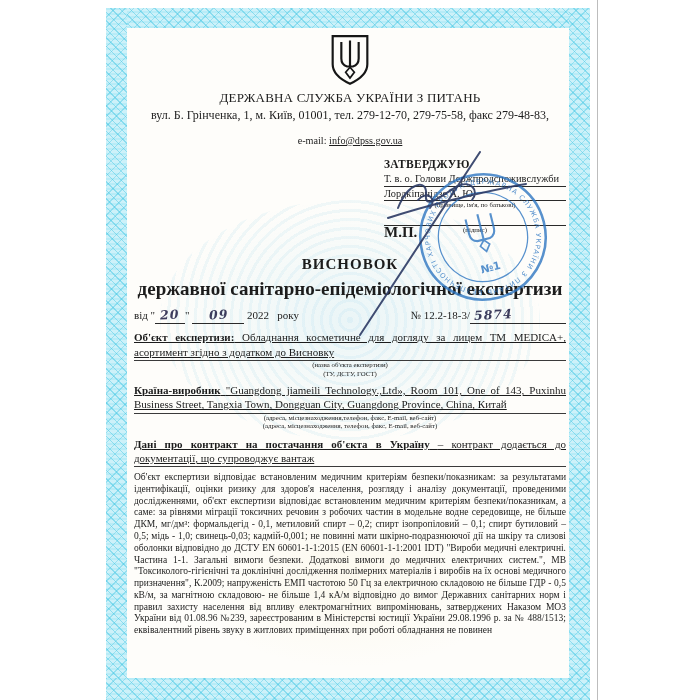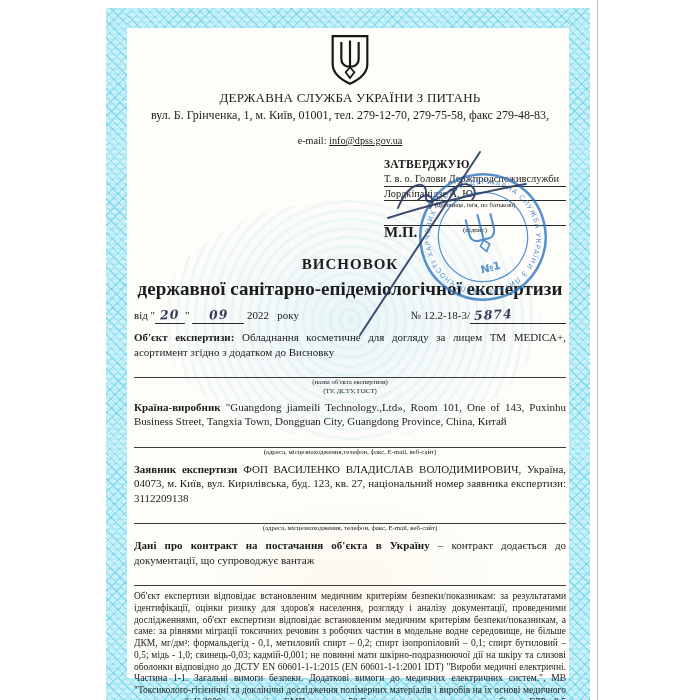--- a/index.html
+++ b/index.html
@@ -66,21 +66,21 @@
   .doc-subtitle{font-weight:bold;font-size:19px;margin-top:2px;}
   .date-row{display:flex;justify-content:space-between;margin-top:6px;font-size:11px;}
   .hand{font-family:"DejaVu Serif",serif;font-style:italic;font-weight:bold;color:#3c3c5c;
         font-size:12.5px;letter-spacing:1px;display:inline-block;transform:rotate(-3deg);}
   .slot{display:inline-block;border-bottom:1px solid #2a2a2a;text-align:center;}
   .slot-day{width:30px;}
   .slot-mon{width:52px;}
   .slot-num{width:92px;text-align:left;padding-left:4px;}
 
   
-  .field{margin-top:6px;border-bottom:1px solid #3a3a3a;padding-bottom:18px;text-align:justify;}
+  .field{margin-top:6px;border-bottom:1px solid #3a3a3a;padding-bottom:1px;text-align:justify;text-decoration:underline;}
   .field.nocap{margin-top:5px;}
   .field .b{font-weight:bold;}
   .cap{font-size:6.8px;text-align:center;color:#222;line-height:1.25;}
   .conclusion{margin-top:5px;font-size:9.5px;line-height:1.24;text-align:justify;}
   .conclusion .b{font-weight:normal;}
   svg text{font-family:"DejaVu Sans",sans-serif;}
 </style>
 </head>
 <body>
 
@@ -144,24 +144,20 @@
   <div class="cap">(ТУ, ДСТУ, ГОСТ)</div>
 
 
 
   <div class="field nocap">
     <span class="b">Країна-виробник</span>
     <span>"Guangdong jiameili Technology.,Ltd», Room 101, One of 143, Puxinhu Business Street, Tangxia Town, Dongguan City, Guangdong Province, China, Китай</span>
   </div>
   <div class="cap">(адреса, місцезнаходження,телефон, факс, E-mail, веб-сайт)</div>
 
-  <div class="field">
-    <span class="b">Заявник експертизи</span>
-    <span>ФОП ВАСИЛЕНКО ВЛАДИСЛАВ ВОЛОДИМИРОВИЧ, Україна, 04073, м. Київ, вул. Кирилівська, буд. 123, кв. 27, національний номер заявника експертизи: 3112209138</span>
-  </div>
   <div class="cap">(адреса, місцезнаходження, телефон, факс, E-mail, веб-сайт)</div>
 
   <div class="field">
     <span class="b">Дані про контракт на постачання об'єкта в Україну</span>
     <span>– контракт додається до документації, що супроводжує вантаж</span>
   </div>
 
   <div class="conclusion">
     <span class="b">Об'єкт експертизи відповідає встановленим медичним критеріям безпеки/показникам:</span>
     <span>за результатами ідентифікації, оцінки ризику для здоров'я населення, розгляду і аналізу документації, проведеними дослідженнями, об'єкт експертизи відповідає встановленим медичним критеріям безпеки/показникам, а саме: за рівнями міграції токсичних речовин з робочих частин в модельне водне середовище, не більше ДКМ, мг/дм³: формальдегід - 0,1, метиловий спирт – 0,2; спирт ізопропіловий – 0,1; спирт бутиловий – 0,5; мідь - 1,0; свинець-0,03; кадмій-0,001; не повинні мати шкірно-подразнюючої дії на шкіру та слизові оболонки відповідно до ДСТУ EN 60601-1-1:2015 (EN 60601-1-1:2001 IDT) "Вироби медичні електричні. Частина 1-1. Загальні вимоги безпеки. Додаткові вимоги до медичних електричних систем.", МВ "Токсиколого-гігієнічні та доклінічні дослідження полімерних матеріалів і виробів на їх основі медичного призначення", К.2009; напруженість ЕМП частотою 50 Гц за електричною складовою не більше ГДР - 0,5 кВ/м, за магнітною складовою- не більше 1,4 кА/м відповідно до вимог Державних санітарних норм і правил захисту населення від впливу електромагнітних випромінювань, затверджених Наказом МОЗ України від 01.08.96 №239, зареєстрованим в Міністерстві юстиції України 29.08.1996 р. за № 488/1513; еквівалентний рівень звуку в житлових приміщеннях при роботі обладнання не повинен</span>

